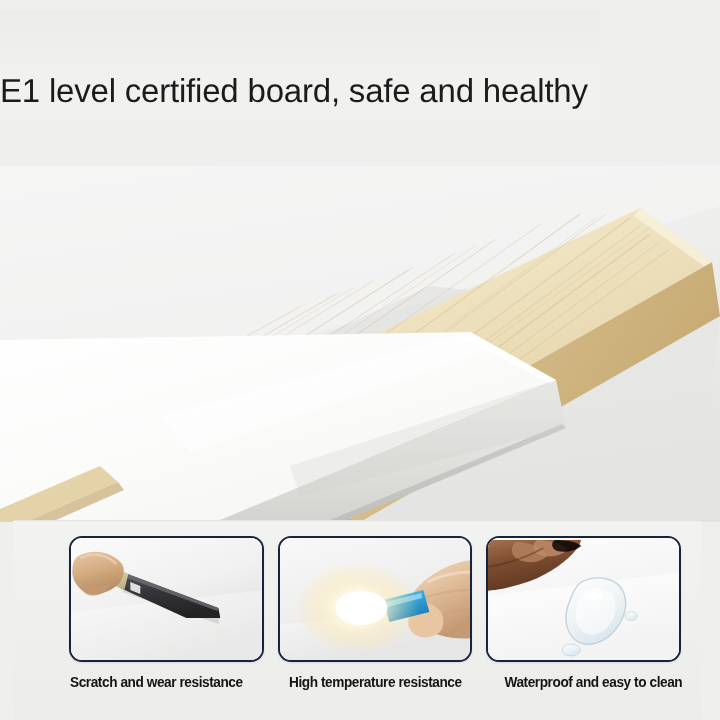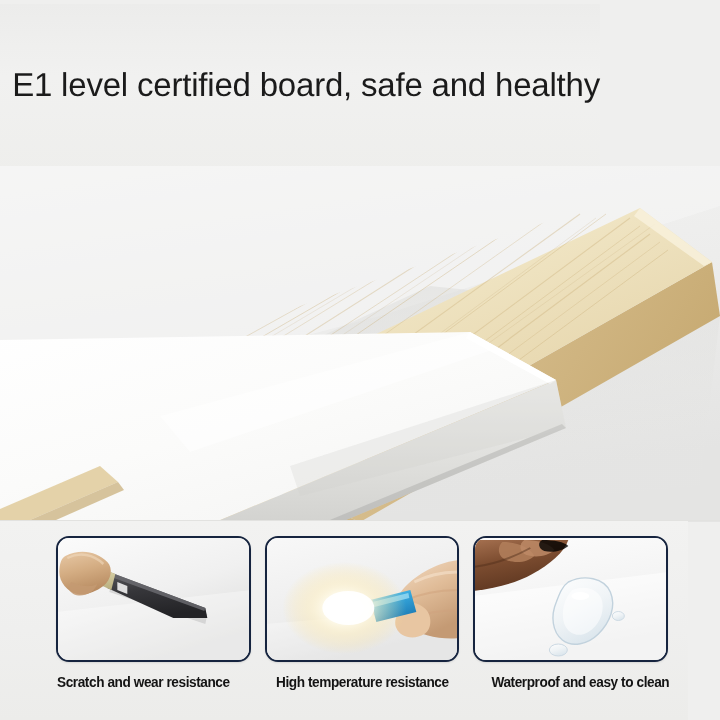--- a/index.html
+++ b/index.html
@@ -16,25 +16,25 @@
     width: 720px;
     height: 720px;
     overflow: hidden;
     background: #efefee;
   }
 
   
   .headline-block {
     position: absolute;
     left: 0;
-    top: 4px;
+    top: 10px;
     width: 600px;
     height: 172px;
     background: linear-gradient(180deg, #ececeb 0%, #f1f1f0 42%, #eeeeec 100%);
-    text-align: right;
+    text-align: left;
     padding-top: 58px;
     box-sizing: border-box;
   }
   .headline-line {
     display: block;
     color: #1b1b1b;
     font-size: 33px;
     line-height: 45px;
     letter-spacing: -0.2px;
     white-space: nowrap;
@@ -50,21 +50,21 @@
     width: 720px;
     height: 356px;
     overflow: hidden;
     background: linear-gradient(168deg, #f3f3f2 0%, #ededec 45%, #e6e6e5 100%);
   }
   .hero-svg { display: block; width: 720px; height: 356px; }
 
   
   .strip {
     position: absolute;
-    left: 0;
+    left: 13px;
     top: 520px;
     width: 688px;
     height: 200px;
     background: linear-gradient(180deg, #f2f2f1 0%, #efefee 55%, #ececea 100%);
   }
   .strip-divider {
     position: absolute;
     left: 0; top: 0;
     width: 720px; height: 1px;
     background: #e2e2e0;

